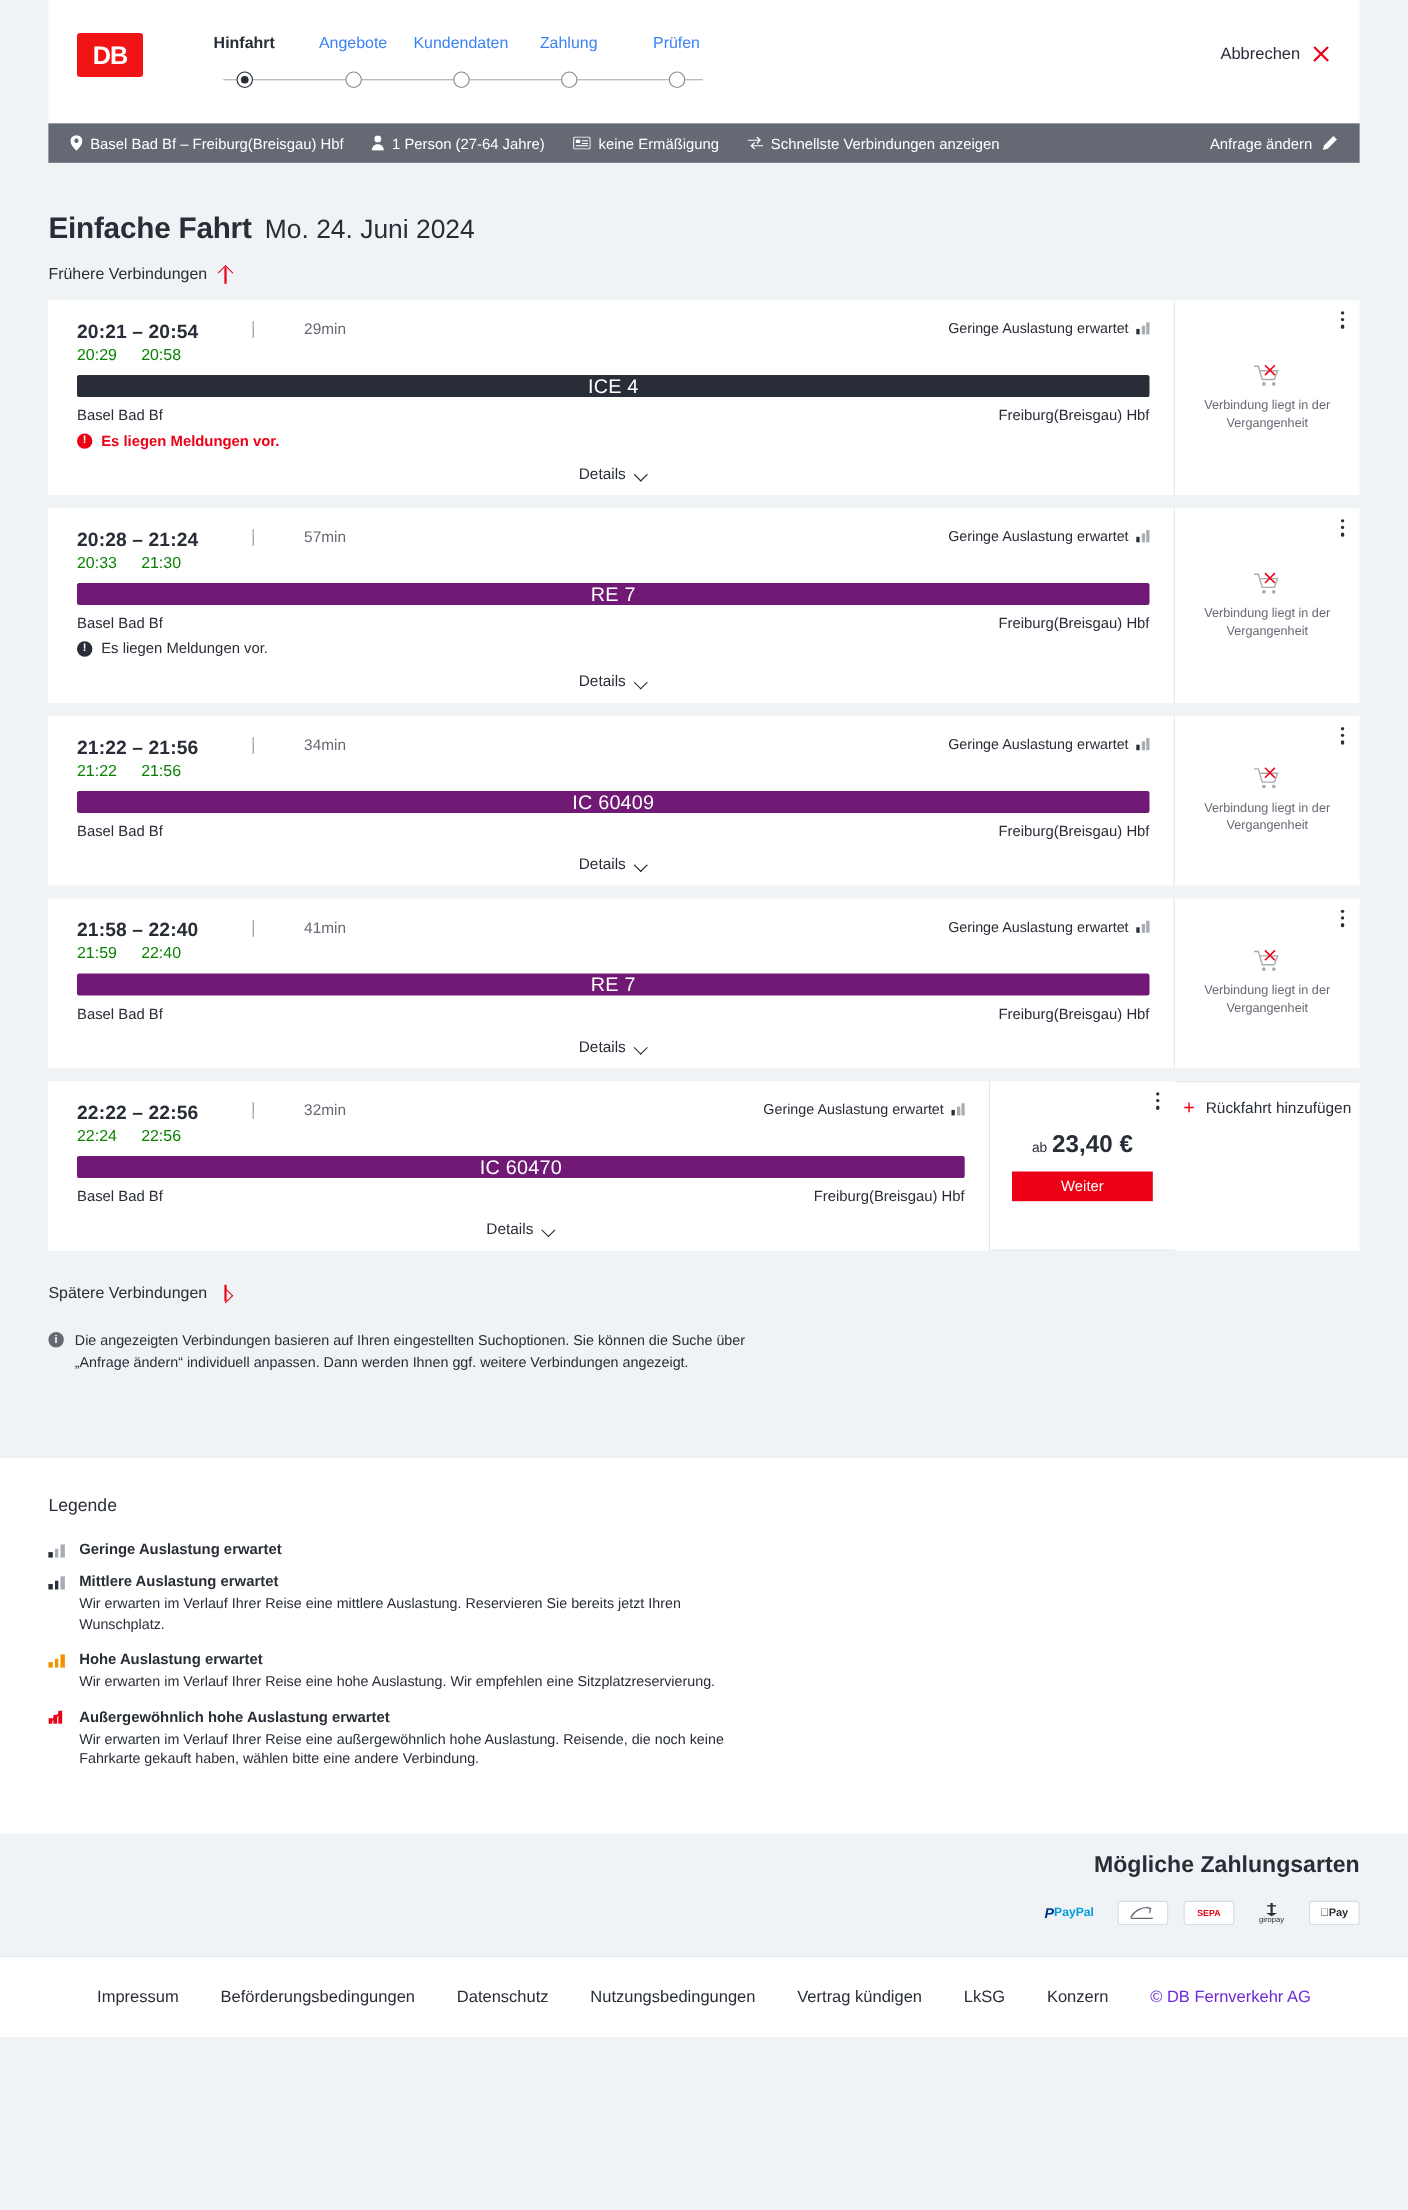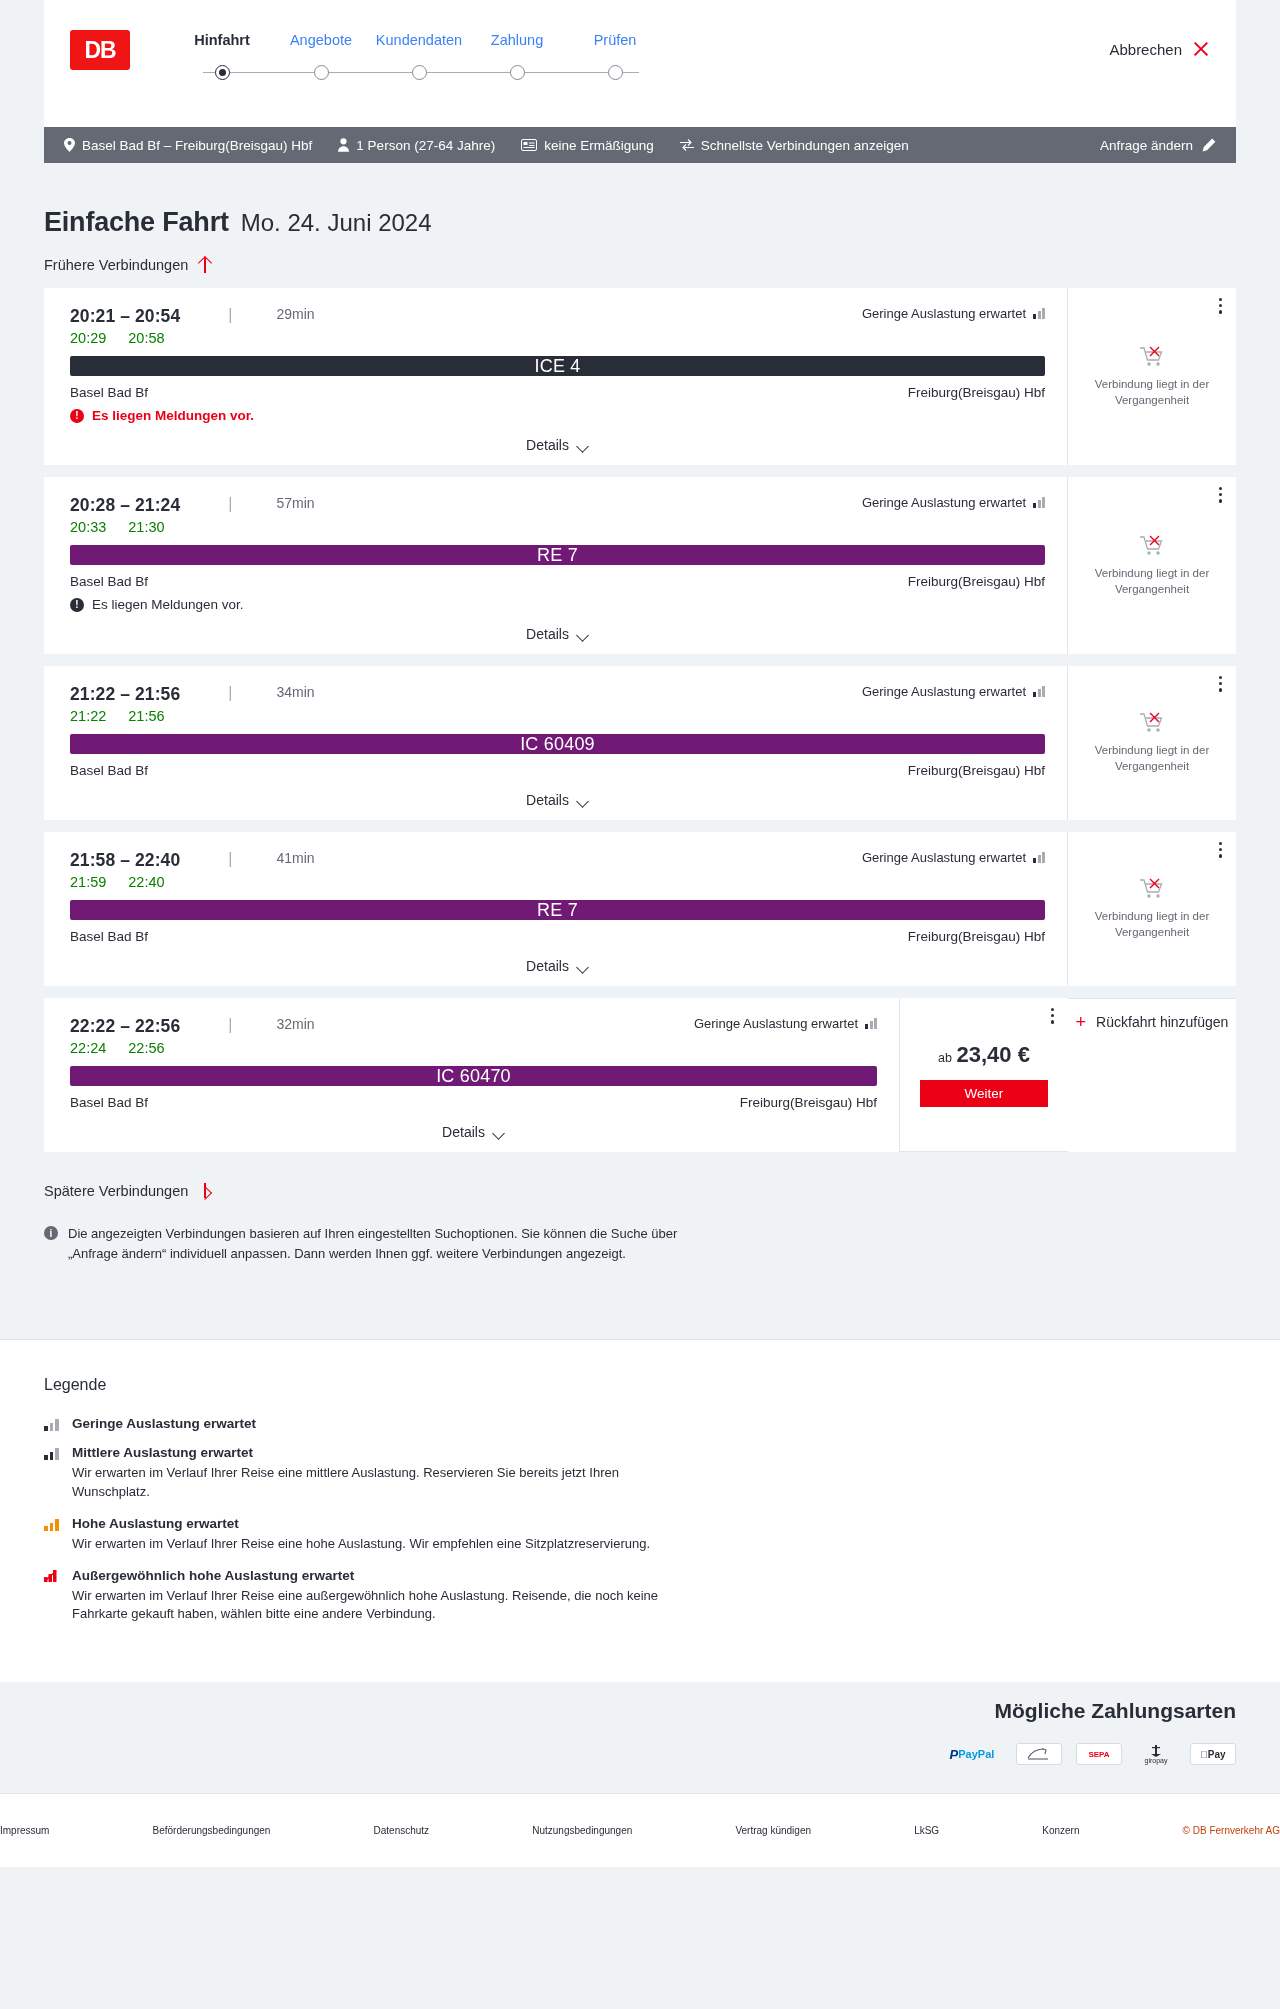--- a/index.html
+++ b/index.html
@@ -10,21 +10,21 @@
     font-family:"Liberation Sans", sans-serif;
     color:#282d37;
     -webkit-font-smoothing:antialiased;
   }
   .page { width:1280px; position:relative; }
 
   
   .header {
     background:#fff;
     margin:0 44px;
-    height:127px;
+    height:112px;
     display:flex;
     align-items:flex-start;
     padding:18px 26px 0 26px;
     position:relative;
   }
   .db-logo {
     width:60px; height:40px;
     background:#f01414;
     color:#fff;
     border-radius:3px;
@@ -235,25 +235,25 @@
   .pay-box {
     height:22px; min-width:46px;
     background:#fff; border:1px solid #d7dce1; border-radius:3px;
     display:flex; align-items:center; justify-content:center;
     font-size:9px; color:#282d37;
   }
 
   
   .footer {
     background:#fff; border-top:1px solid #e3e6e9;
-    height:74px; display:flex; align-items:center; justify-content:space-between; gap:38px;
-    font-size:10px;
+    height:74px; display:flex; align-items:center; justify-content:center; gap:38px;
+    font-size:15px;
   }
   .footer a { color:#282d37; text-decoration:none; cursor:pointer; }
-  .footer .copy { color:#c2410c; }
+  .footer .copy { color:#6d28d9; }
 </style>
 </head>
 <body>
 
 <div class="page">
 
   <div class="header">
     <div class="db-logo">DB</div>
 
     <div class="stepper">

